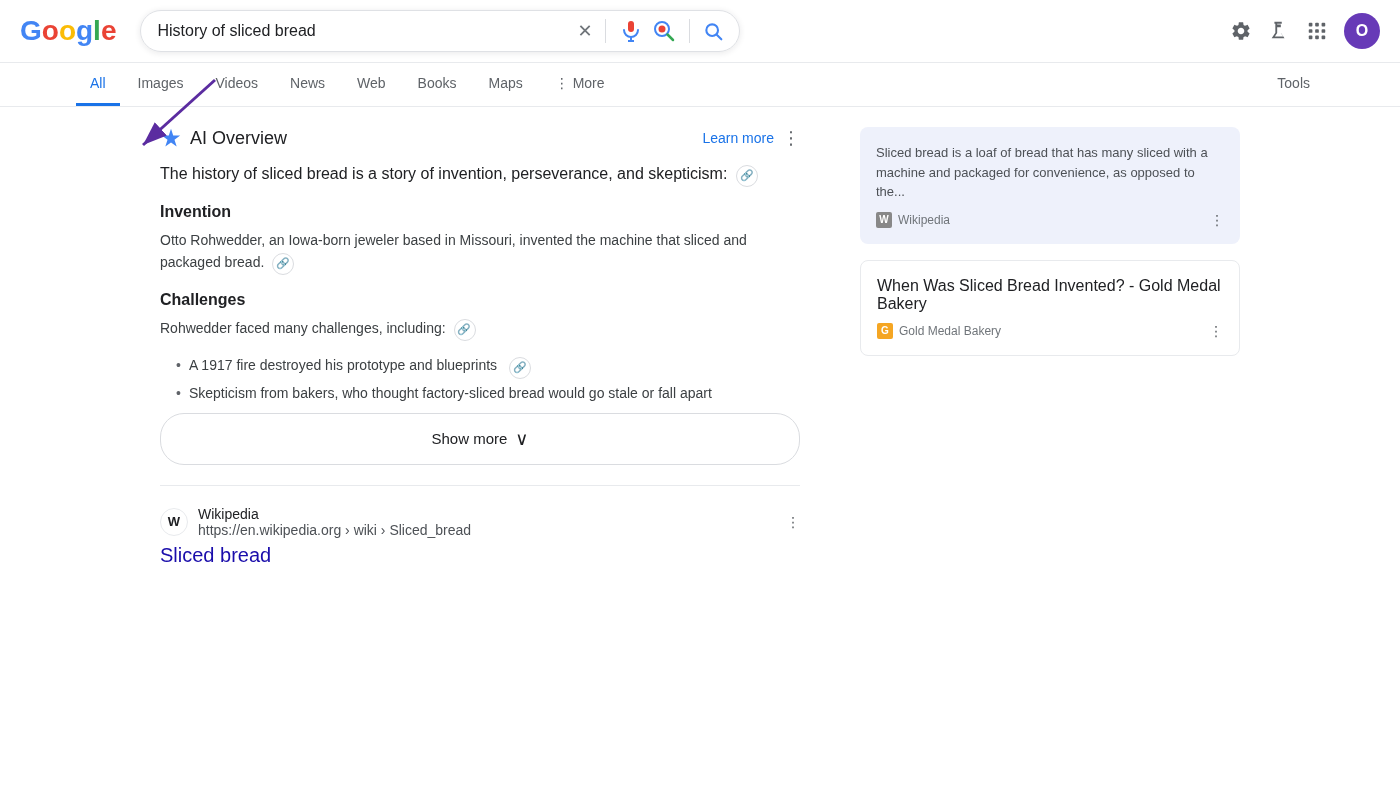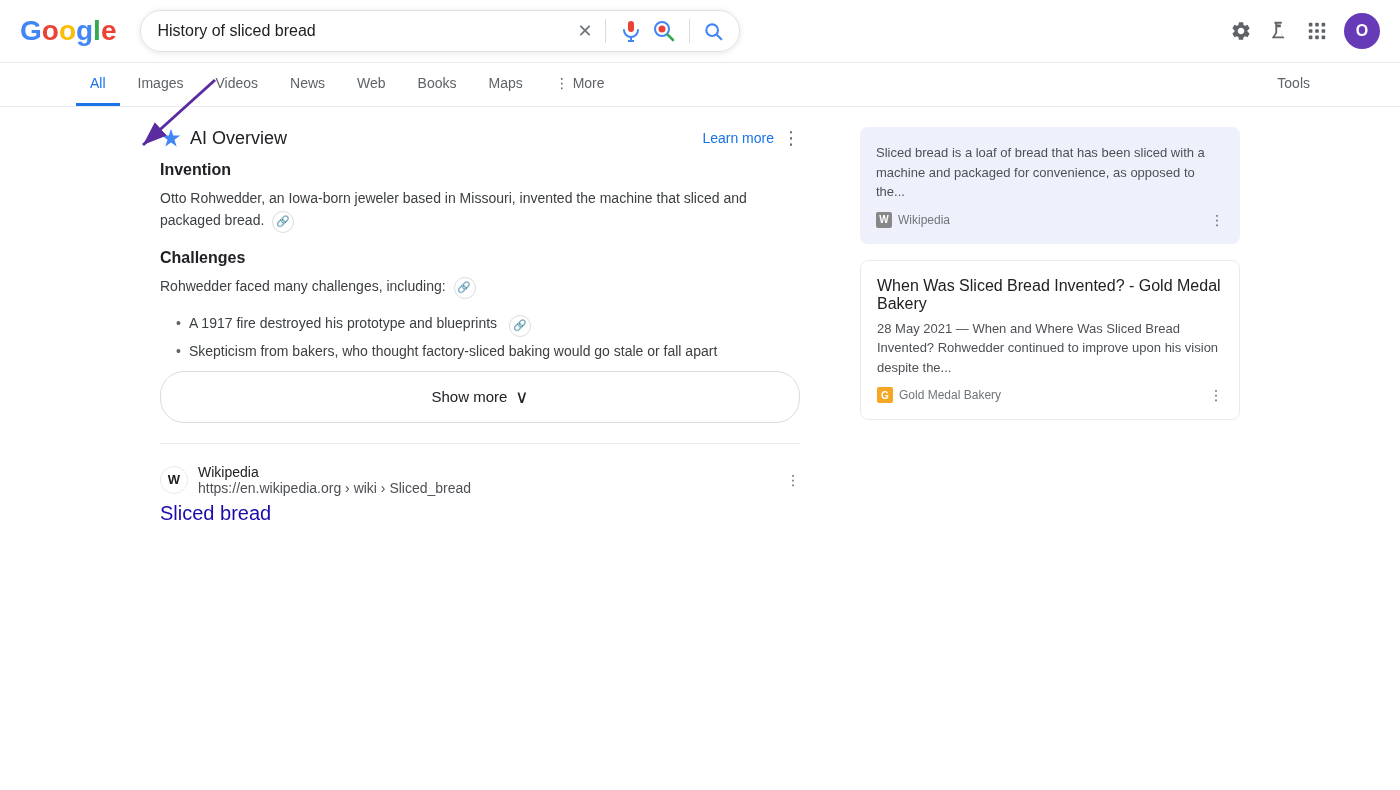--- a/index.html
+++ b/index.html
@@ -177,40 +177,44 @@
             <path d="M12 2l2.4 7.4H22l-6.2 4.5 2.4 7.4L12 17l-6.2 4.3 2.4-7.4L2 9.4h7.6z" fill="#4285F4"></path>
           </svg>
           <span>AI Overview</span>
         </div>
         <div class="ai-header-right">
           <span class="learn-more">Learn more</span>
           <span class="three-dots">⋮</span>
         </div>
       </div>
 
+      <p class="ai-intro">
+        The history of sliced bread is a story of invention, perseverance, and skepticism:
+        <span class="link-icon">🔗</span>
+      </p>
 
       <div class="ai-section-title">Invention</div>
       <p class="ai-section-text">
         Otto Rohwedder, an Iowa-born jeweler based in Missouri, invented the machine that sliced and packaged bread.
         <span class="link-icon">🔗</span>
       </p>
 
       <div class="ai-section-title">Challenges</div>
       <p class="ai-section-text">
         Rohwedder faced many challenges, including:
         <span class="link-icon">🔗</span>
       </p>
 
       <ul class="ai-bullet-list">
         <li>
           A 1917 fire destroyed his prototype and blueprints
           <span class="link-icon">🔗</span>
         </li>
         <li class="faded">
-          Skepticism from bakers, who thought factory-sliced baking would go stale or fall apart
+          Skepticism from bakers, who thought factory-sliced bread would go stale or fall apart
         </li>
       </ul>
 
       <button class="show-more-btn">
         <span>Show more</span>
         <span style="font-size:18px;">∨</span>
       </button>
     </div>
 
     <hr class="divider">
@@ -224,31 +228,30 @@
         </div>
         <span class="wiki-menu">⋮</span>
       </div>
       <a class="result-title" href="#">Sliced bread</a>
     </div>
   </div>
 
   <div class="right-column">
 
     <div class="right-card" style="background:#eef1fb;">
-      <div class="right-card-snippet">Sliced bread is a loaf of bread that has been sliced with a machine and packaged for convenience, as opposed to the...</div>
+      <div class="right-card-snippet">Sliced bread is a loaf of bread that has many sliced with a machine and packaged for convenience, as opposed to the...</div>
       <div class="right-card-source">
         <div class="right-card-source-icon" style="background:#888;">W</div>
         <span class="right-card-source-name">Wikipedia</span>
         <span class="right-card-menu">⋮</span>
       </div>
     </div>
 
     <div class="right-card" style="background:#fff;border:1px solid #e8eaed;">
       <div class="right-card-title">When Was Sliced Bread Invented? - Gold Medal Bakery</div>
-      <div class="right-card-snippet">28 May 2021 — When and Where Was Sliced Bread Invented? Rohwedder continued to improve upon his vision despite the...</div>
       <div class="right-card-source">
         <div class="right-card-source-icon" style="background:#F5A623;">G</div>
         <span class="right-card-source-name">Gold Medal Bakery</span>
         <span class="right-card-menu">⋮</span>
       </div>
     </div>
   </div>
 </div>
 
 </body></html>

